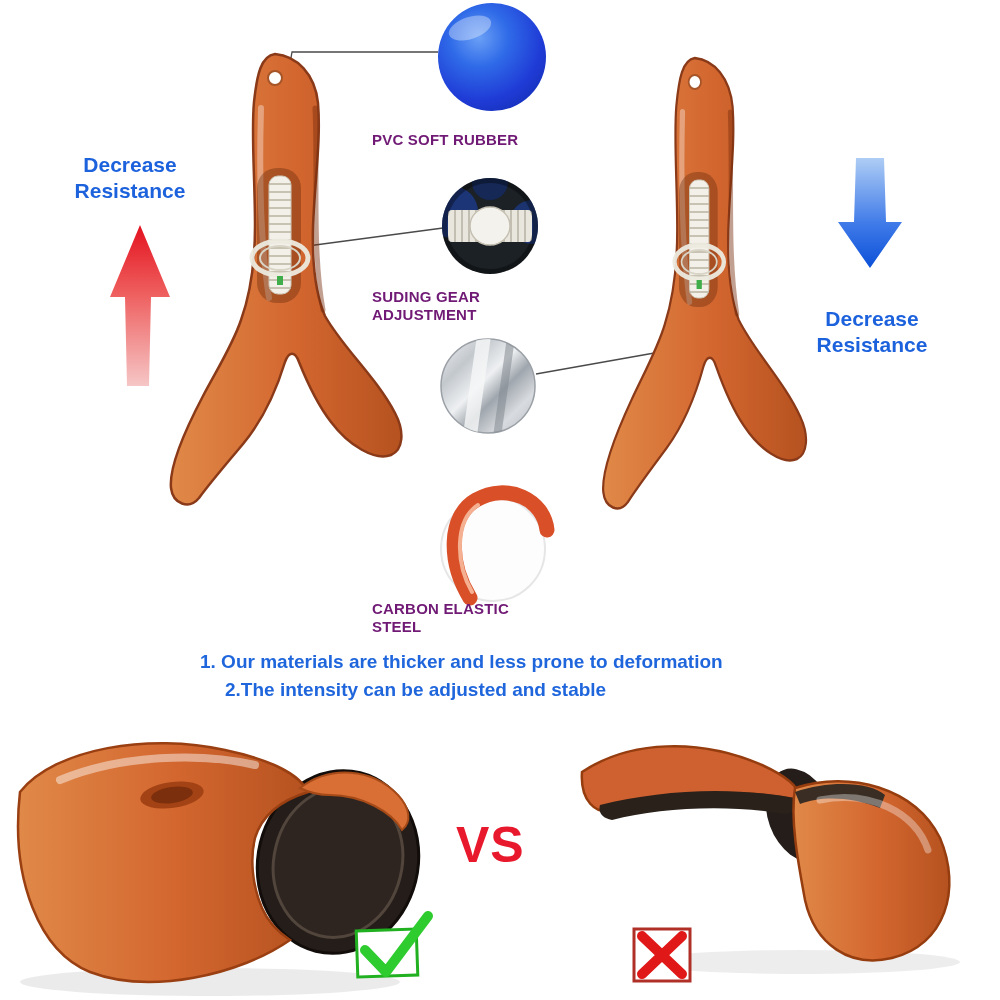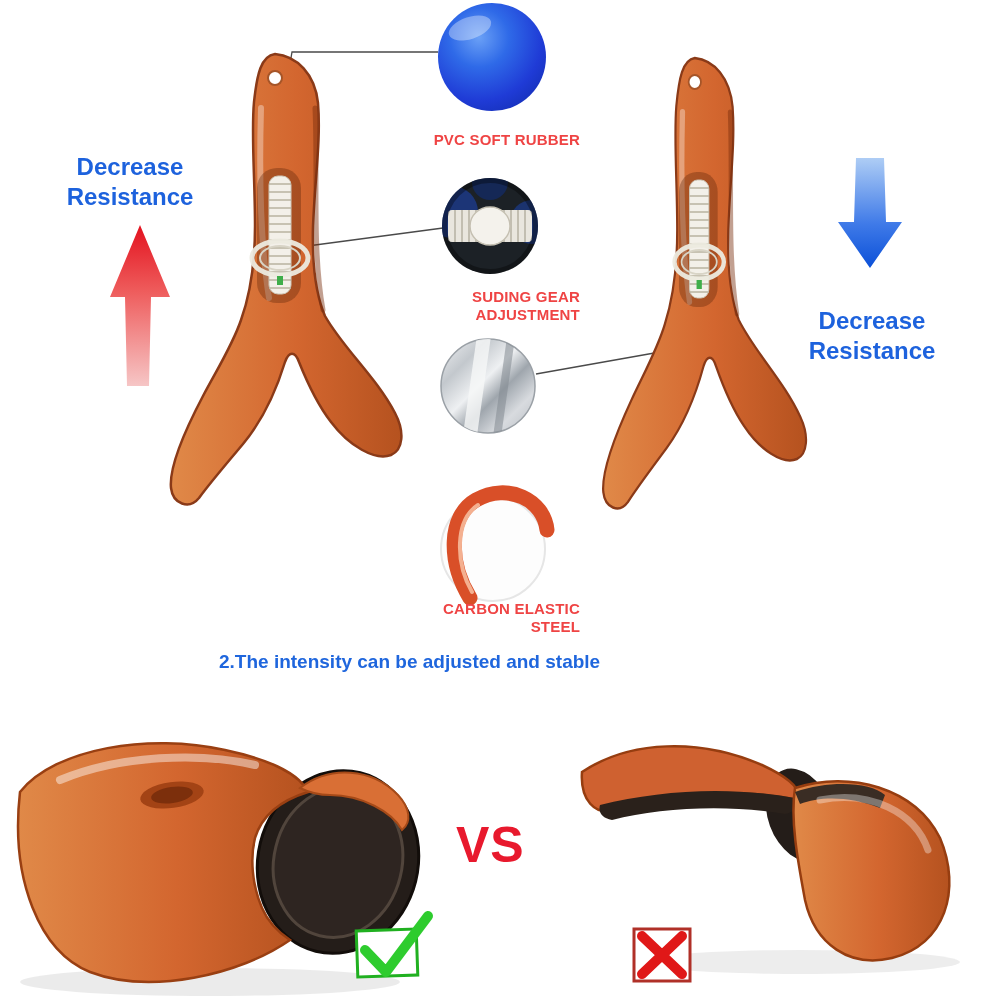--- a/index.html
+++ b/index.html
@@ -1,32 +1,32 @@
 <!DOCTYPE html>
 <html><head>
 <meta charset="utf-8">
 <style>
   html,body{margin:0;padding:0;background:#fff;}
   .canvas{position:relative;width:1000px;height:1000px;background:#ffffff;overflow:hidden;
           font-family:"Liberation Sans",sans-serif;}
   svg.scene{position:absolute;left:0;top:0;width:1000px;height:1000px;display:block;}
   .txt{position:absolute;white-space:pre-line;}
-  .resist{color:#1d62dd;font-weight:bold;font-size:24px;line-height:1.25;text-align:center;width:160px;}
+  .resist{color:#1d62dd;font-weight:bold;font-size:21px;line-height:1.25;text-align:center;width:160px;}
   .decrease{left:50px;top:152px;}
   .increase{left:792px;top:306px;}
-  .callout-label{left:360px;width:220px;text-align:right;color:#ef4444;font-weight:bold;
+  .callout-label{left:372px;width:220px;text-align:left;color:#701a75;font-weight:bold;
                  font-size:15px;line-height:1.18;letter-spacing:.2px;}
   .cl0{top:131px;}
   .cl1{top:288px;}
   .cl2{top:445px;}
   .cl3{top:600px;}
   .features{position:absolute;left:200px;top:648px;color:#1f66dd;font-weight:bold;
             font-size:19px;line-height:28px;}
   .features .f-line{white-space:pre;}
-  .features .indent{margin-left:19px;}
+  .features .indent{margin-left:25px;}
   .vs{left:456px;top:816px;color:#e8192d;font-weight:bold;font-size:50px;letter-spacing:1px;}
 </style>
 </head>
 <body>
 
 <div class="canvas">
 
   <svg class="scene" viewBox="0 0 1000 1000">
     <defs>
       <linearGradient id="devGrad" x1="0" y1="0" x2="1" y2="0">
@@ -189,17 +189,18 @@
   <div class="txt resist increase">Decrease
 Resistance</div>
 
   <div class="txt callout-label cl0">PVC SOFT RUBBER</div>
   <div class="txt callout-label cl1">SUDING GEAR
 ADJUSTMENT</div>
   <div class="txt callout-label cl3">CARBON ELASTIC
 STEEL</div>
 
   <div class="features">
+    <div class="f-line">1. Our materials are thicker and less prone to deformation</div>
     <div class="f-line indent">2.The intensity can be adjusted and stable</div>
   </div>
 
   <div class="txt vs">VS</div>
 </div>
 
 </body></html>

